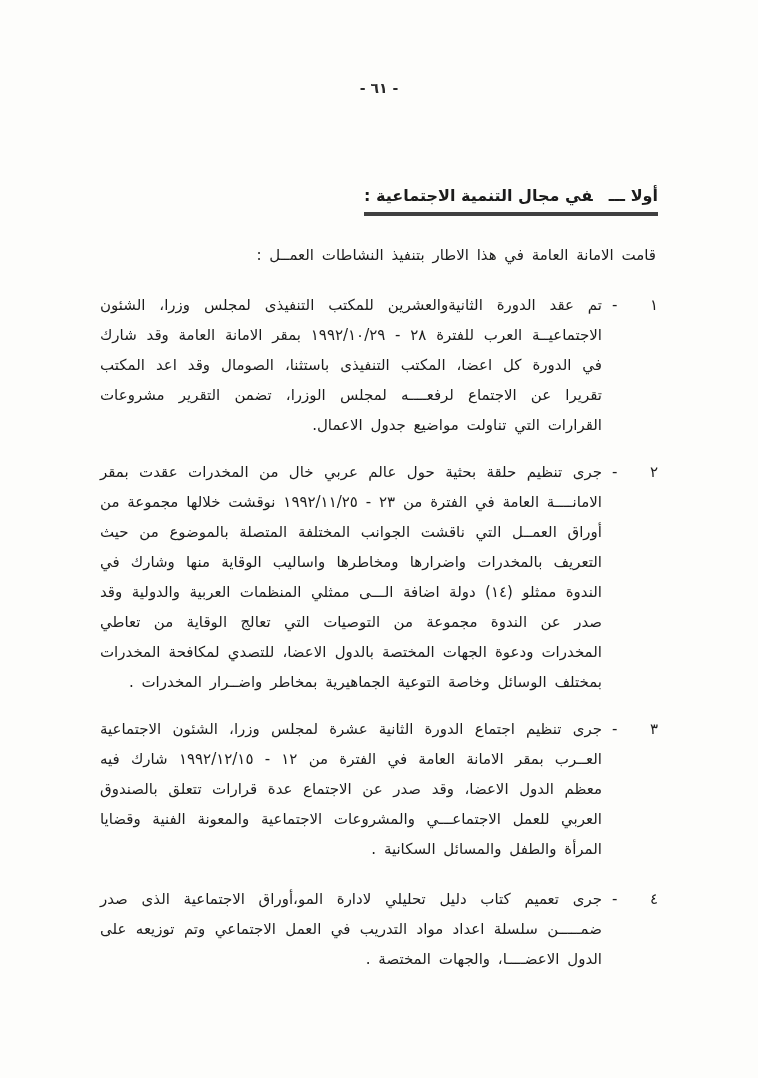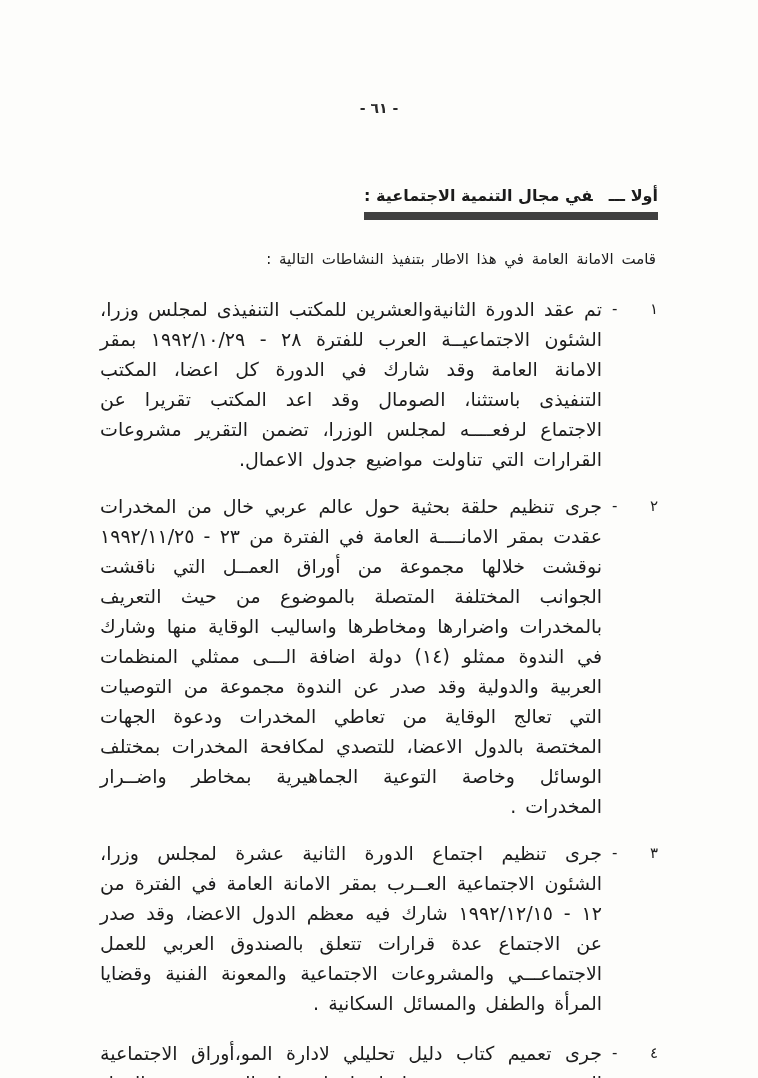--- a/index.html
+++ b/index.html
@@ -10,21 +10,21 @@
   .page {
     position: relative;
     width: 758px;
     height: 1078px;
     background: #fdfdfb;
     font-family: "DejaVu Sans", sans-serif;
     color: #1c1c1c;
     overflow: hidden;
   }
   .page-number {
-    padding-top: 100px;
+    padding-top: 80px;
     text-align: center;
     font-size: 14px;
     font-weight: bold;
     color: #2a2a2a;
     letter-spacing: 2px;
   }
   .content {
     position: absolute;
     top: 186px;
     right: 100px;
@@ -32,21 +32,21 @@
     direction: rtl;
   }
   .title-row {
     text-align: right;
     margin: 0 0 26px 0;
   }
   .title {
     display: inline-block;
     font-size: 16px;
     font-weight: bold;
-    border-bottom: 8px solid #404040;
+    border-bottom: 4px solid #404040;
     padding-bottom: 7px;
     margin: 0;
   }
   .title-prefix { margin-left: 16px; }
   .intro {
     margin: 0 2px 22px 0;
     text-align: right;
     font-size: 15px;
     line-height: 26px;
     word-spacing: 3px;
@@ -62,40 +62,40 @@
     display: flex;
     justify-content: space-between;
     align-items: flex-start;
     font-size: 15px;
     line-height: 30px;
     padding-left: 10px;
   }
   .item-text {
     flex: 1;
     margin: 0;
-    font-size: 19px;
+    font-size: 15px;
     line-height: 30px;
     text-align: justify;
     word-spacing: 3px;
   }
 </style>
 </head>
 <body>
 
 <div class="page">
 
   <div class="page-number">- ٦١ -</div>
 
   <div class="content">
 
     <div class="title-row">
       <h1 class="title"><span class="title-prefix">أولا ـــ</span><span>في مجال التنمية الاجتماعية :</span></h1>
     </div>
 
-    <p class="intro">قامت الامانة العامة في هذا الاطار بتنفيذ النشاطات التالية :</p>
+    <p class="intro">قامت الامانة العامة في هذا الاطار بتنفيذ النشاطات العمــل :</p>
 
     <div class="items">
 
       <div class="item">
         <div class="marker">
           <span>١</span>
           <span>-</span>
         </div>
         <p class="item-text">تم عقد الدورة الثانيةوالعشرين للمكتب التنفيذى لمجلس وزرا، الشئون الاجتماعيــة العرب للفترة ٢٨ - ١٩٩٢/١٠/٢٩ بمقر الامانة العامة وقد شارك في الدورة كل اعضا، المكتب التنفيذى باستثنا، الصومال وقد اعد المكتب تقريرا عن الاجتماع لرفعــــه لمجلس الوزرا، تضمن التقرير مشروعات القرارات التي تناولت مواضيع جدول الاعمال.</p>
       </div>

